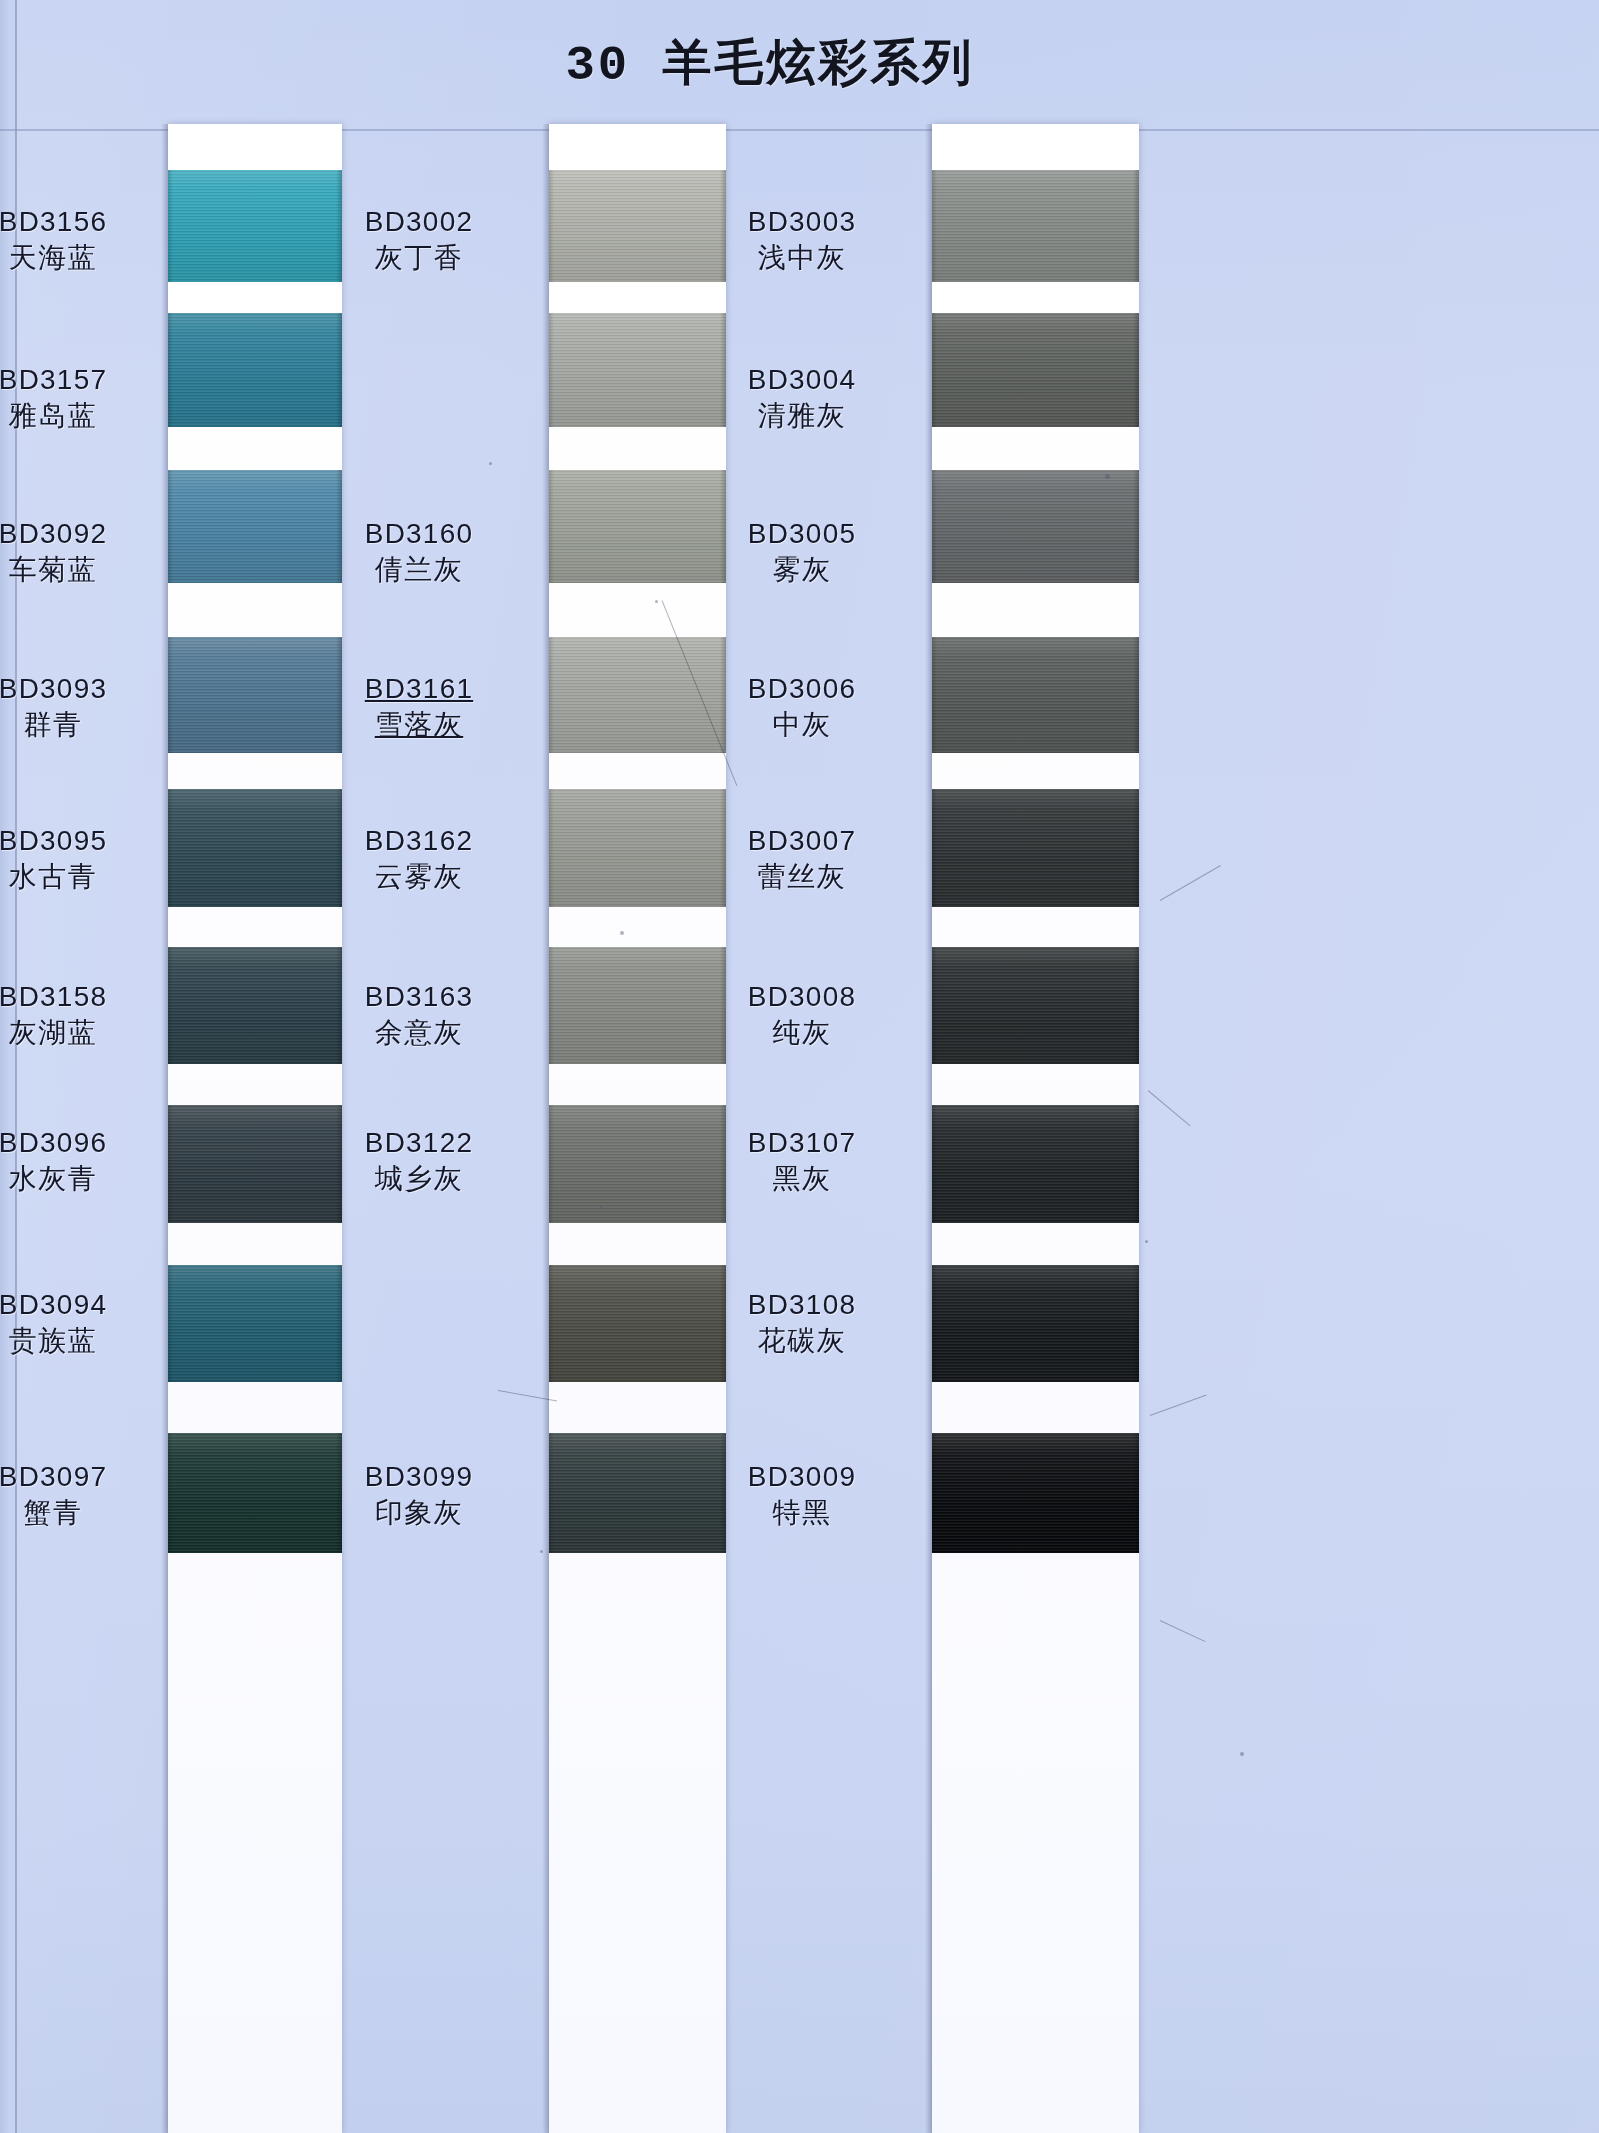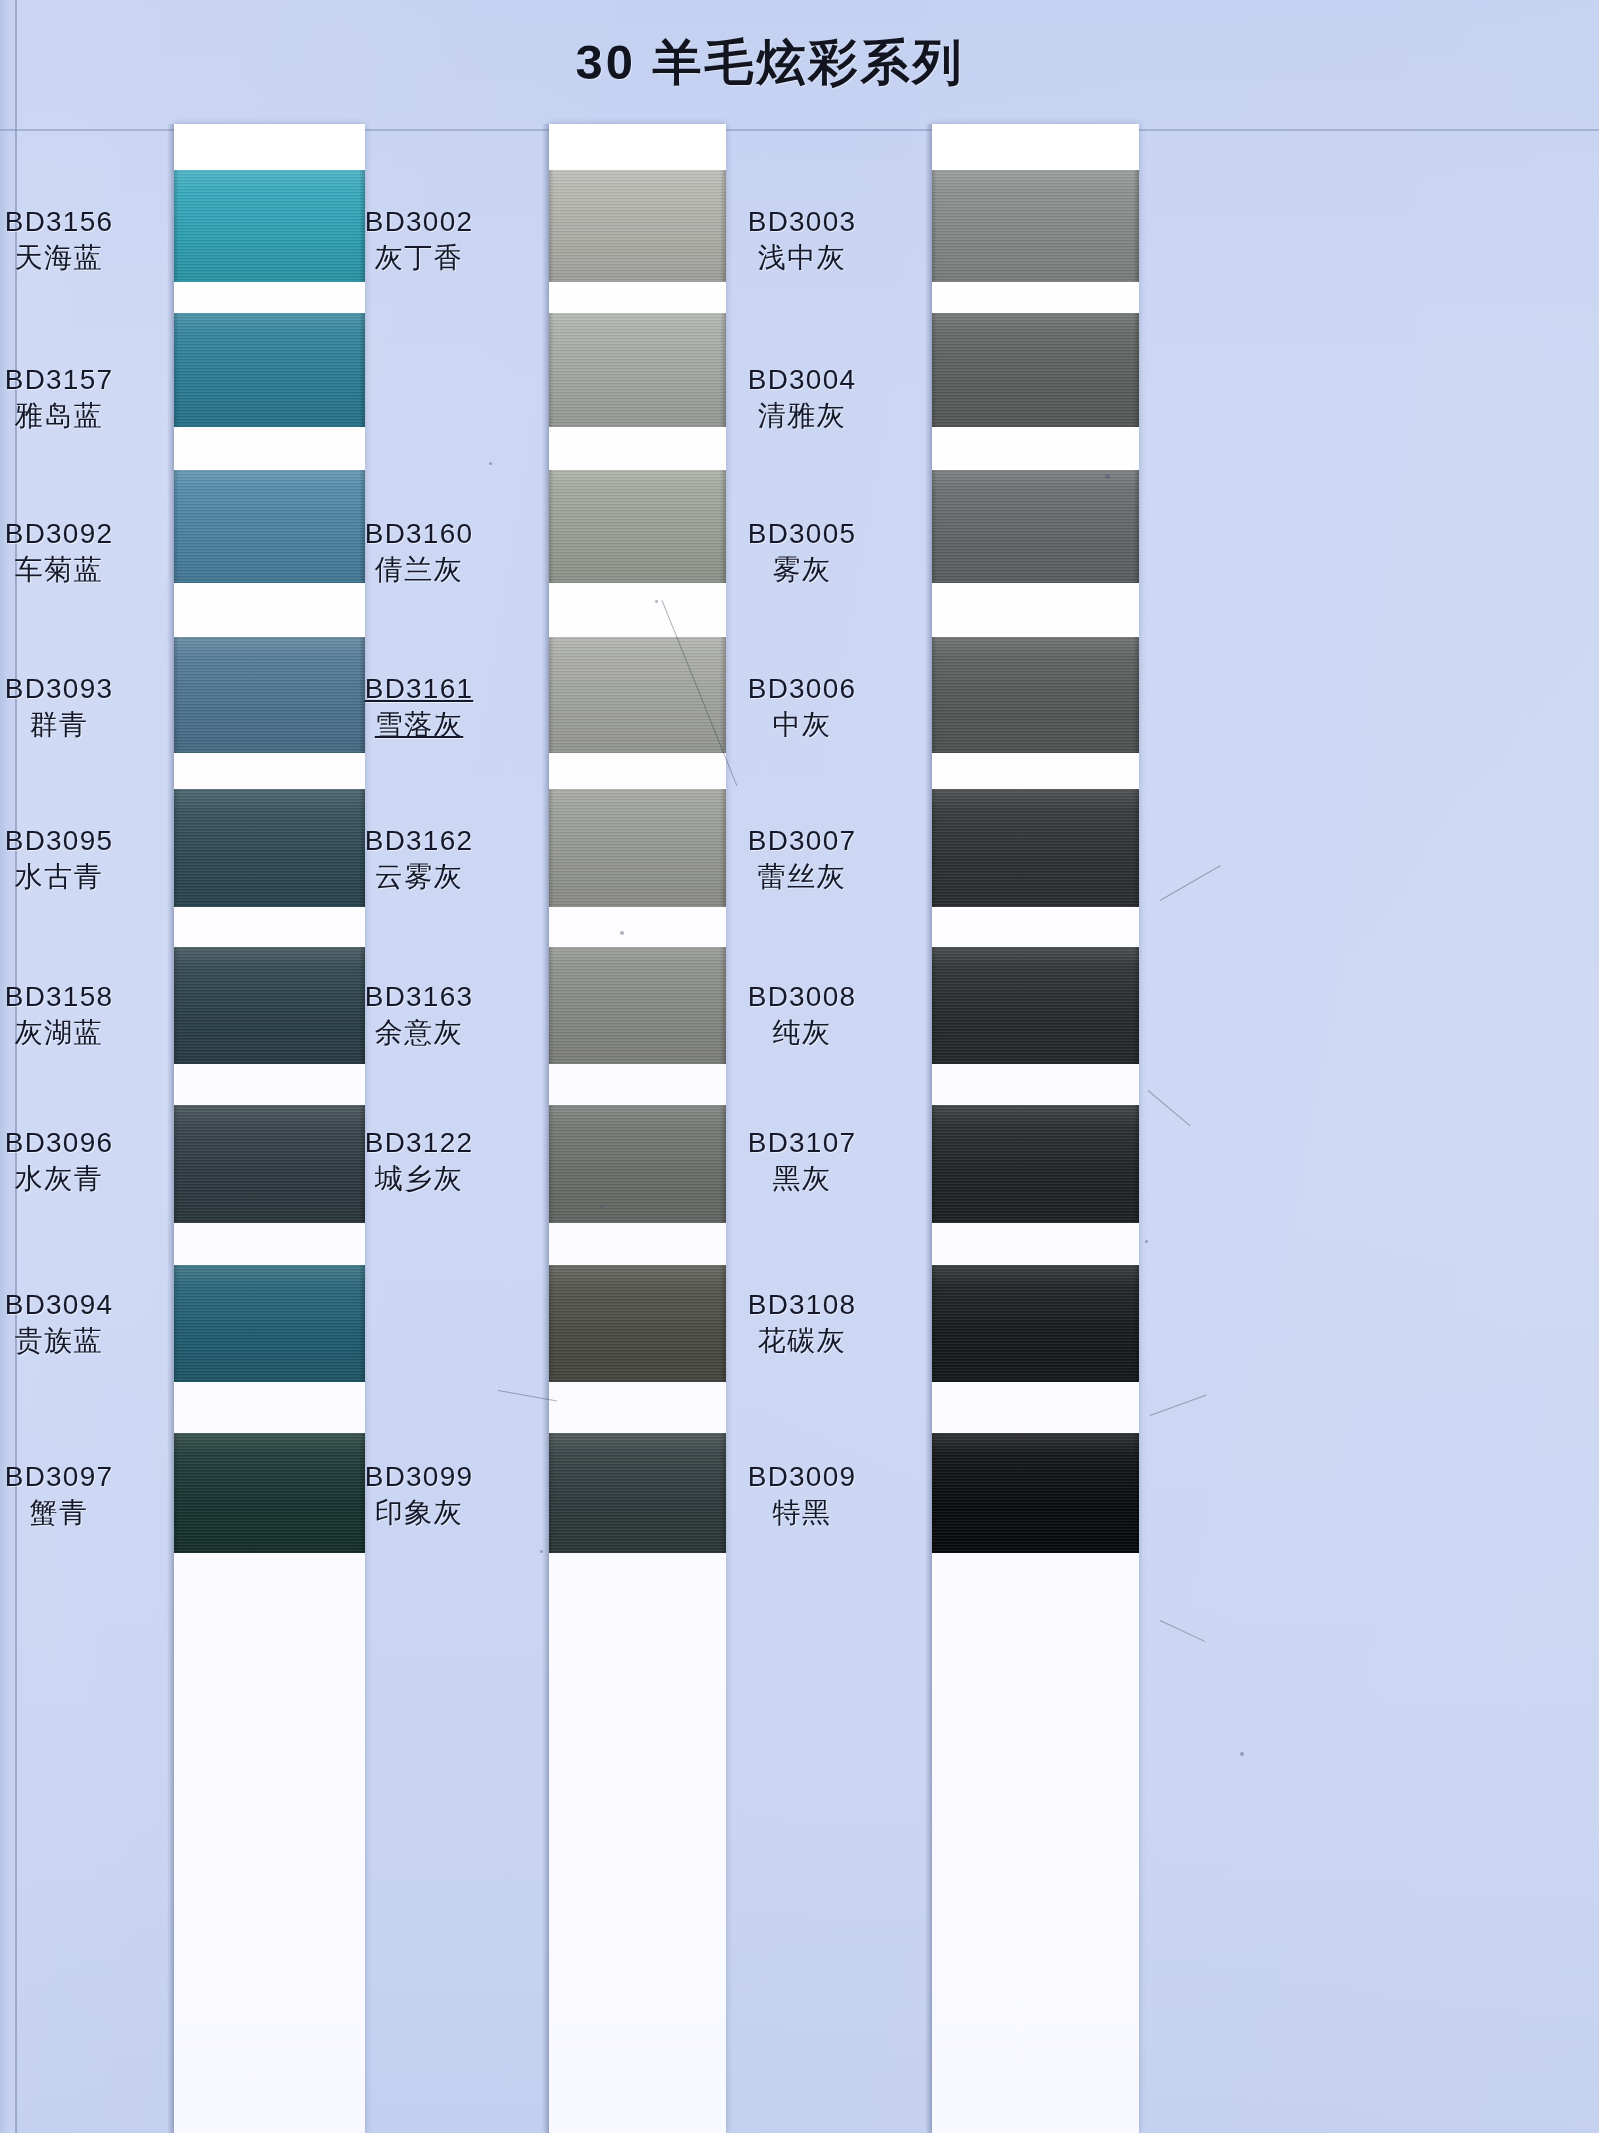--- a/index.html
+++ b/index.html
@@ -47,21 +47,21 @@
     height: 2px;
     background: rgba(120,135,175,0.45);
   }
 
   #title {
     position: absolute;
     top: 30px;
     left: 0;
     width: 1540px;
     text-align: center;
-    font-family: Liberation Sans, sans-serif;
+    font-family: Liberation Mono, monospace;
     font-size: 49px;
     font-weight: 700;
     letter-spacing: 3px;
     color: #12151f;
     text-shadow: 1px 1px 1px rgba(255,255,255,0.45);
   }
 
   
   .column {
     position: absolute;
@@ -169,21 +169,21 @@
 <body>
 
 <div id="card">
   <div id="page-edge-left"></div>
   <div id="page-edge-line"></div>
   <div id="top-rule"></div>
 
   <div id="title">30 羊毛炫彩系列</div>
 
   <div id="columns-root">
-      <div class="column" style="left: 174px; width: 191px; border-radius: 26px;">
+      <div class="column" style="left: 168px; width: 174px; border-radius: 26px;">
         <div class="strip"></div>
         <div class="swatch" title="BD3156 天海蓝" style="top: 170px; height: 112px; background: rgb(46, 165, 186);">
           <div class="threads"></div>
           <div class="sheen"></div>
           <div class="edgeR"></div>
           <div class="edgeL"></div>
         </div>
         <div class="label" style="top: 205px; left: -230px;">
           <div class="code">BD3156</div>
           <div class="name">天海蓝</div>

